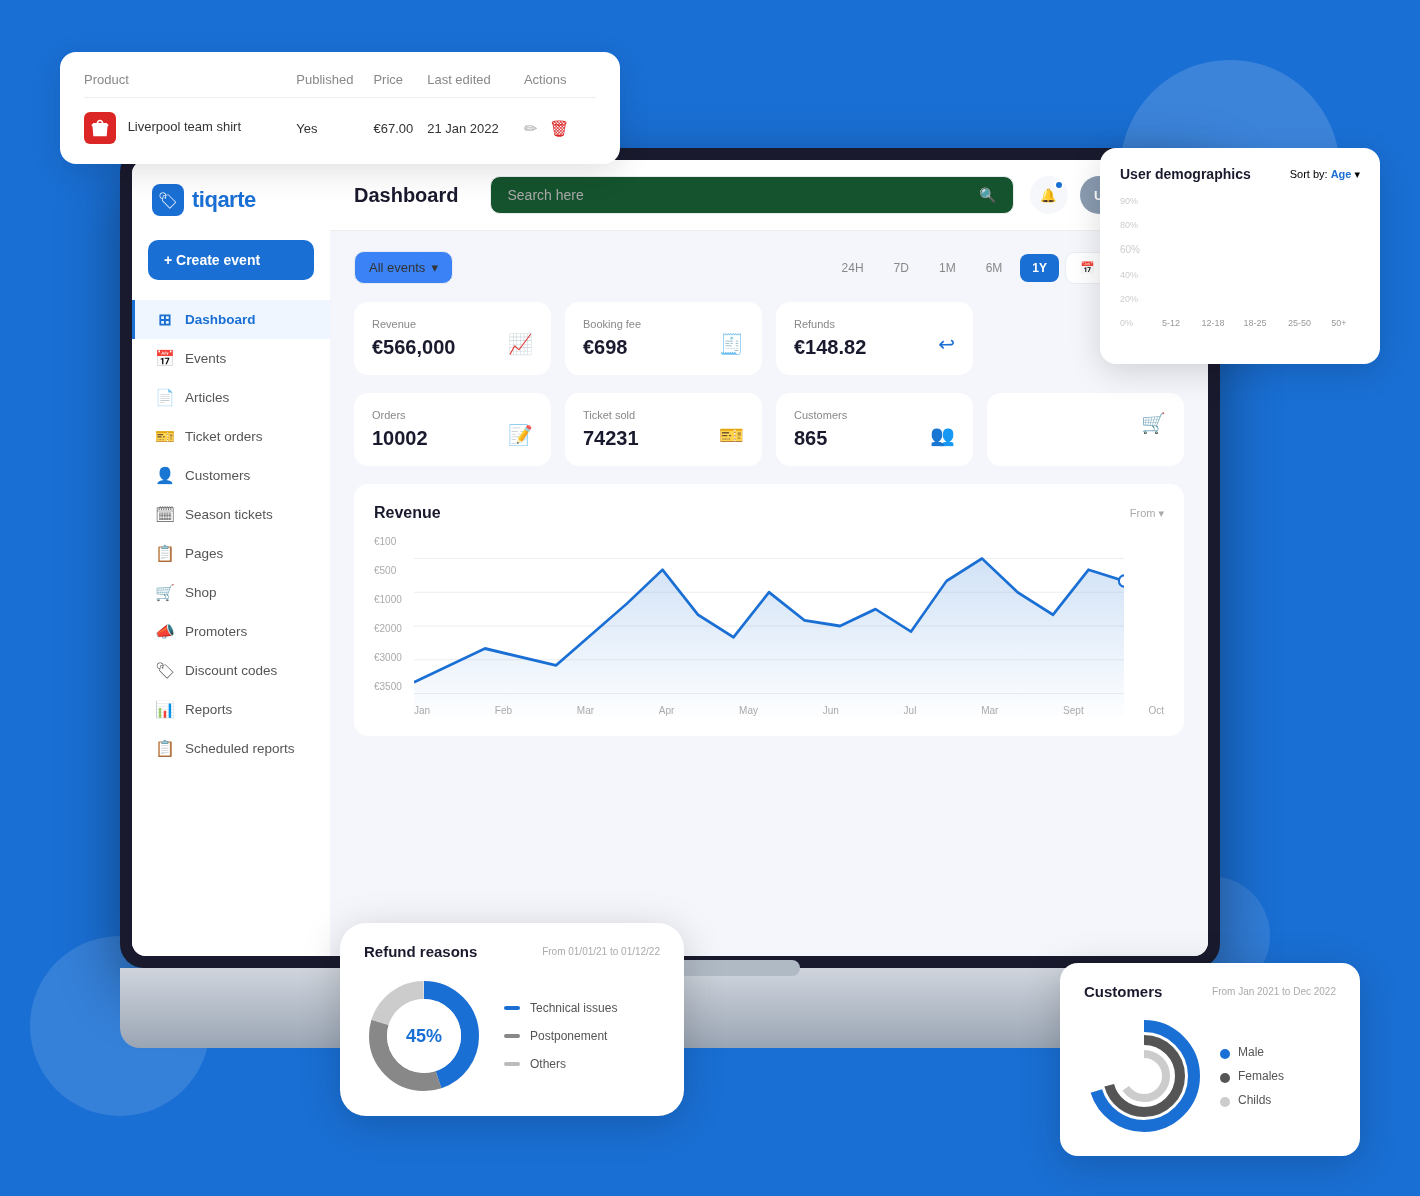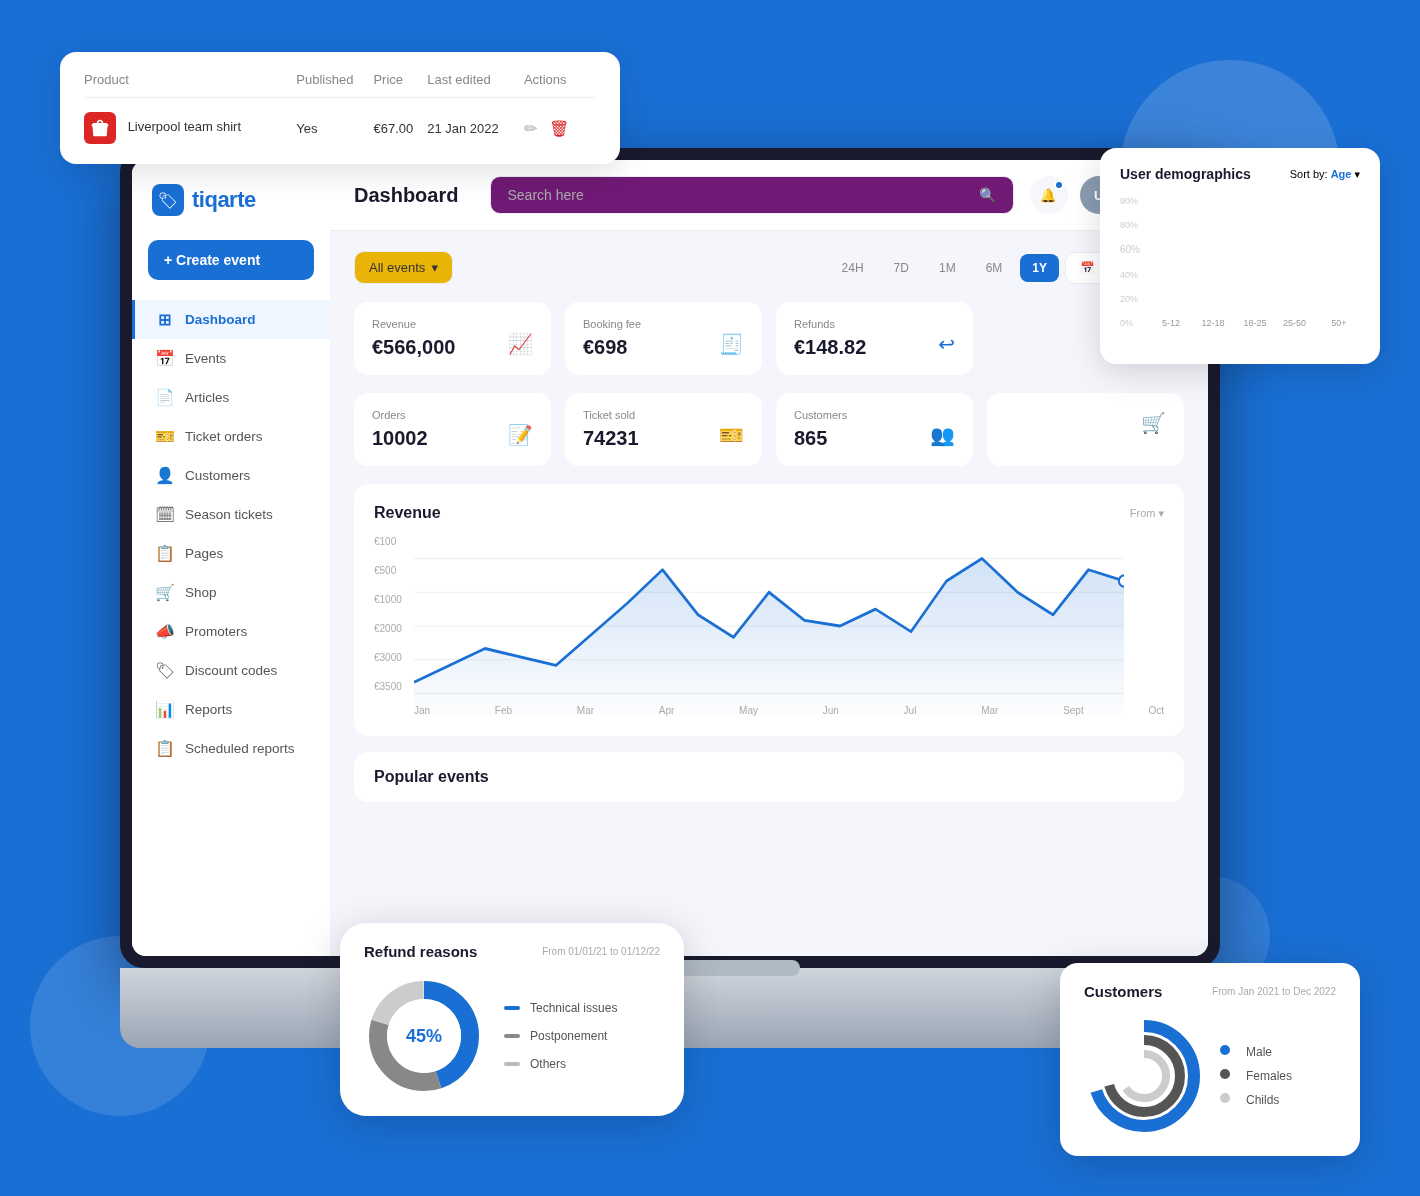--- a/index.html
+++ b/index.html
@@ -198,21 +198,21 @@
       border-bottom: 1px solid #eee;
     }
     .header-title {
       font-size: 20px;
       font-weight: 700;
       color: #1a1a2e;
       margin-right: 16px;
     }
     .search-bar {
       flex: 1;
-      background: #701a75;
+      background: #14532d;
       border: 1px solid #e8ecf0;
       border-radius: 10px;
       padding: 10px 16px;
       display: flex;
       align-items: center;
       gap: 8px;
       color: #aaa;
       font-size: 14px;
     }
     .header-actions {
@@ -263,21 +263,21 @@
     }
 
     
     .filter-bar {
       display: flex;
       align-items: center;
       gap: 12px;
       margin-bottom: 18px;
     }
     .filter-dropdown {
-      background: #eab308;
+      background: #3b82f6;
       border: 1px solid #e8ecf0;
       border-radius: 10px;
       padding: 8px 14px;
       font-size: 13px;
       cursor: pointer;
       display: flex; align-items: center; gap: 6px;
       color: #333;
     }
     .time-btns {
       margin-left: auto;
@@ -501,22 +501,22 @@
       width: 120px; height: 120px;
       flex-shrink: 0;
     }
     .customers-legend {
       display: flex;
       flex-direction: column;
       gap: 10px;
     }
     .cust-legend-item {
       display: flex;
-      align-items: flex-start;
-      gap: 16px;
+      align-items: flex-end;
+      gap: 8px;
       font-size: 12px;
       color: #555;
     }
     .cust-dot {
       width: 10px; height: 10px;
       border-radius: 50%;
     }
 
     
     .popular-section {
@@ -757,23 +757,20 @@
                   <span>May</span>
                 <span>Jun</span>
                   <span>Jul</span>
                   <span>Mar</span>
                   <span>Sept</span>
                   <span>Oct</span>
               </div>
             </div>
           </div>
 
-          <div class="popular-section" style="margin-top:14px;">
-            <span class="section-title">Popular events</span>
-          </div>
         </div>
       </div>
     </div>
   </div>
 
   <div class="laptop-base">
     <div class="laptop-hinge"></div>
   </div>
 </div>
 
@@ -801,21 +798,21 @@
         <span style="font-size:9px; color:#999;">5-12</span>
       </div>
       <div style="display:flex; flex-direction:column; align-items:center; gap:4px;">
         <div style="width:28px; height:90%; background:#1a6fd4; border-radius:4px 4px 0 0;"></div>
         <span style="font-size:9px; color:#999;">12-18</span>
       </div>
       <div style="display:flex; flex-direction:column; align-items:center; gap:4px;">
         <div style="width:28px; height:65%; background:#1a6fd4; border-radius:4px 4px 0 0;"></div>
         <span style="font-size:9px; color:#999;">18-25</span>
       </div>
-      <div style="display:flex; flex-direction:column; align-items:flex-start; gap:4px;">
+      <div style="display:flex; flex-direction:column; align-items:flex-end; gap:4px;">
         <div style="width:28px; height:85%; background:#1a6fd4; border-radius:4px 4px 0 0;"></div>
         <span style="font-size:9px; color:#999;">25-50</span>
       </div>
       <div style="display:flex; flex-direction:column; align-items:center; gap:4px;">
         <div style="width:28px; height:20%; background:#1a6fd4; border-radius:4px 4px 0 0;"></div>
         <span style="font-size:9px; color:#999;">50+</span>
       </div>
     </div>
   </div>
 </div>

